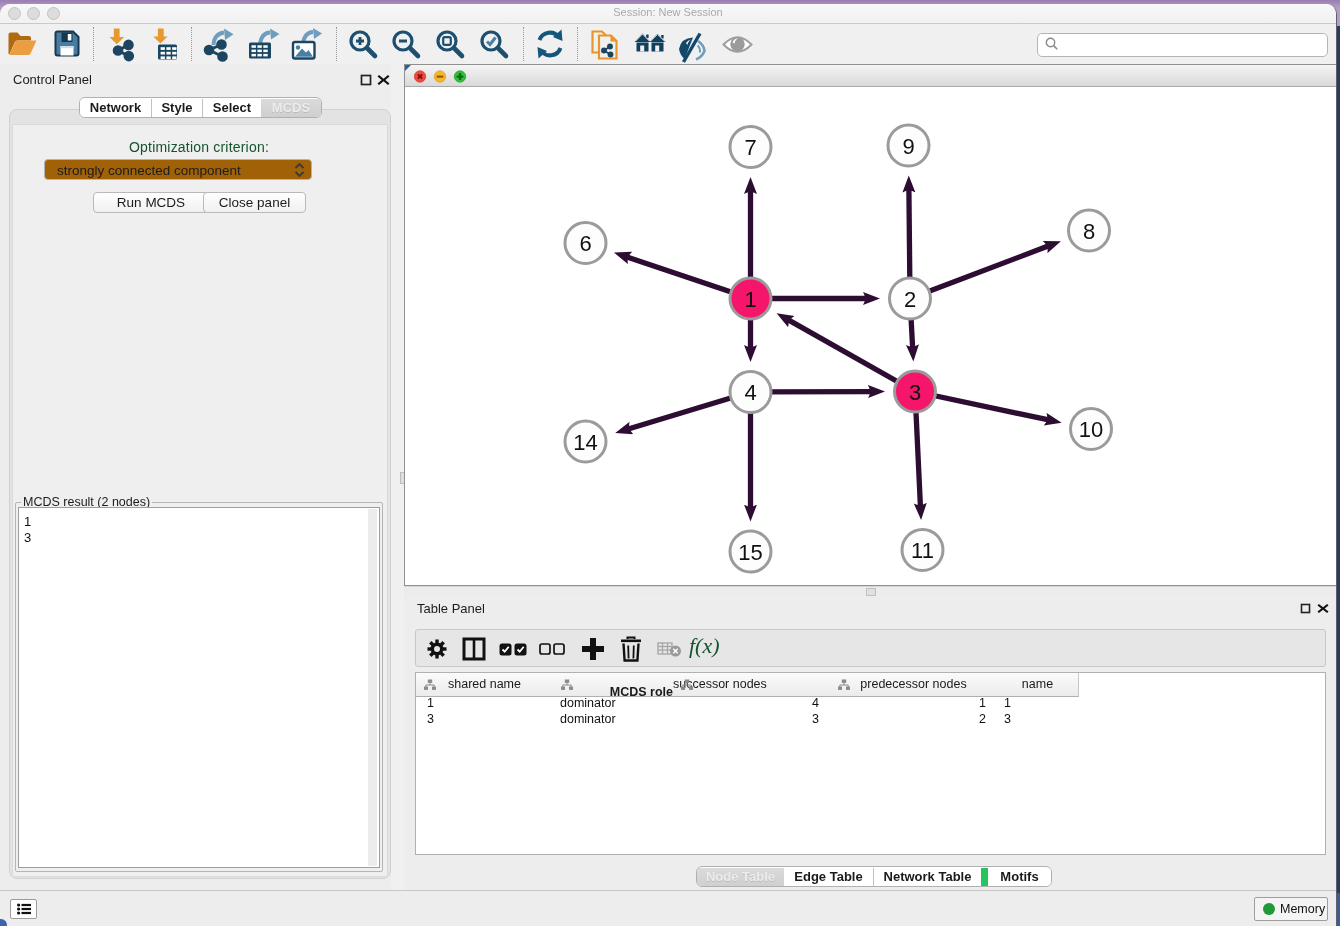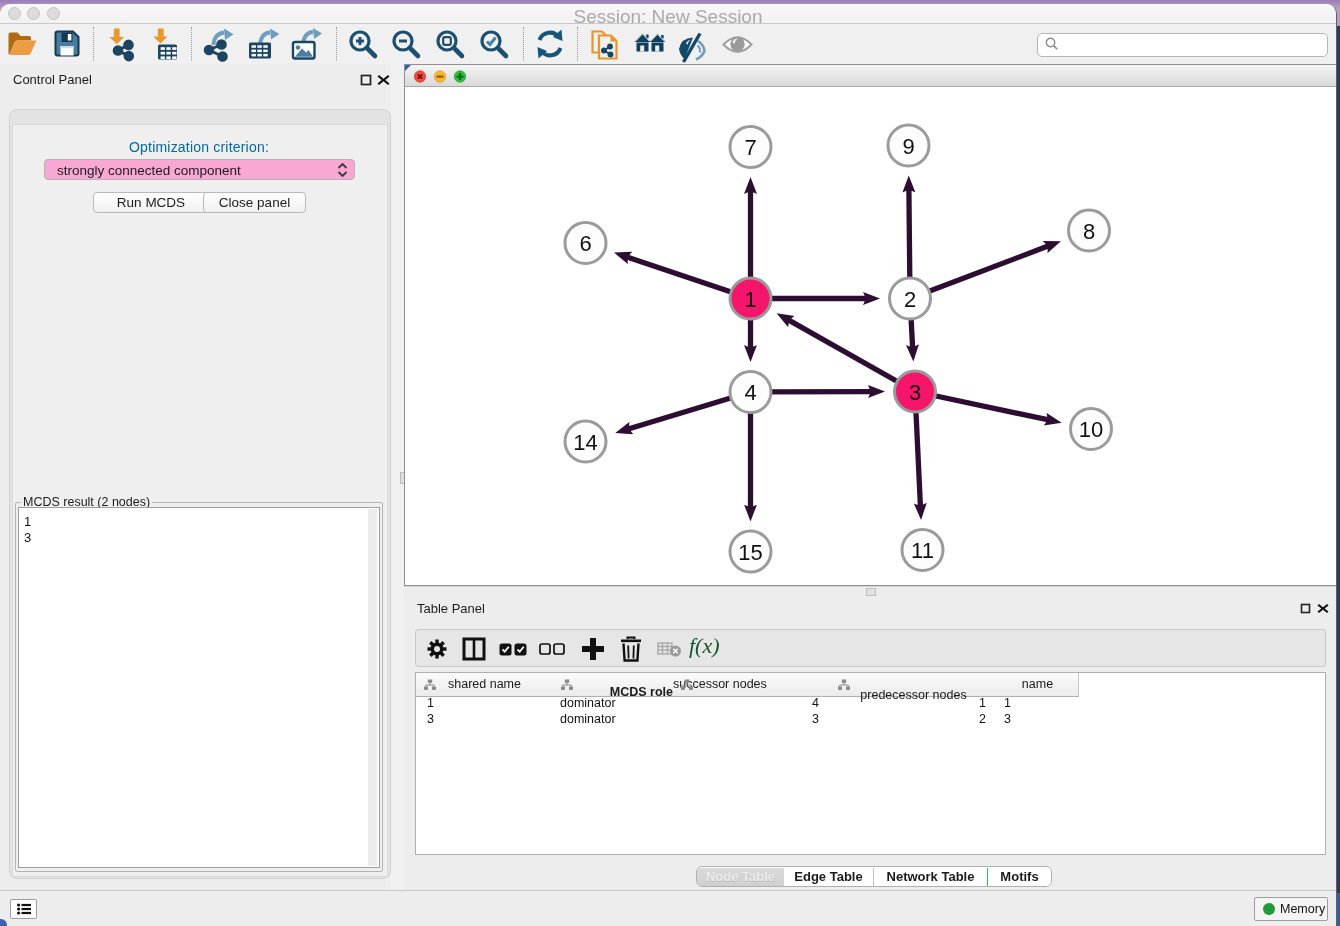--- a/index.html
+++ b/index.html
@@ -6,21 +6,21 @@
   body{width:1340px;height:926px;overflow:hidden;position:relative;
        font-family:"Liberation Sans",sans-serif;background:linear-gradient(#9a7db2,#b69dc8 8px,#b29ac5);}
   .abs{position:absolute;}
   #win{position:absolute;top:4px;left:0;right:3px;bottom:0;background:#ededed;
        border-radius:10px 10px 0 8px;overflow:hidden;border-right:1px solid #5f5f72;}
   #titlebar{position:absolute;top:0;left:0;right:0;height:19px;
        background:linear-gradient(#f8f8f8,#f1f1f1);border-bottom:1px solid #c9c9c9;}
   .tl-circle{position:absolute;width:11px;height:11px;border-radius:50%;
        background:#dcdcdc;border:1px solid #c2c2c2;top:3px;}
   #titletext{position:absolute;top:2px;left:0;right:0;text-align:center;
-       color:#a9a9a9;font-size:19px;}
+       color:#a9a9a9;font-size:11px;}
   #toolbar{position:absolute;top:20px;left:0;right:0;height:40px;
        background:#f0f0f0;border-bottom:1px solid #c9c9c9;}
   .tsep{position:absolute;top:3px;height:34px;width:0;border-left:1px dotted #999;}
   .ticon{position:absolute;top:0;}
   #search{position:absolute;left:1037px;top:9px;width:289px;height:22px;
        background:#fff;border:1px solid #b5b5b5;border-radius:5px;}
   
   #cpanel{position:absolute;left:0;top:60px;width:391px;bottom:35px;background:#ededed;}
   #vsplit{position:absolute;left:391px;top:60px;width:13px;bottom:35px;background:#f0f0f0;}
   
@@ -210,22 +210,25 @@
   <div id="cpanel">
     <div class="lbl" style="left:13px;top:8px;font-size:13px;color:#1c1c1c;">Control Panel</div>
     <svg class="abs" style="left:360px;top:10px;" width="12" height="12" viewBox="0 0 12 12">
         <rect x="1.5" y="1.5" width="9" height="9" fill="none" stroke="#222" stroke-width="1.7"></rect>
       </svg>
     <svg class="abs" style="left:377px;top:10px;" width="13" height="12" viewBox="0 0 13 12">
         <path d="M2 1 L6.5 4.7 L11 1 L12.5 2.6 L8.3 6 L12.5 9.4 L11 11 L6.5 7.3 L2 11 L0.5 9.4 L4.7 6 L0.5 2.6 Z" fill="#111"></path>
       </svg>
     <div class="abs" style="left:9px;top:45px;width:380px;height:768px;background:#e3e3e3;border:1px solid #d0d0d0;border-radius:8px;"></div>
     <div class="abs" style="left:12px;top:60px;width:374px;height:751px;background:#efefef;border:1px solid #dadada;"></div>
-    <div class="lbl" style="left:0;top:75px;width:398px;text-align:center;font-size:14px;letter-spacing:0.2px;color:#0369a1;">Optimization criterion:</div>
-    <div class="abs" style="left:44px;top:95px;width:311px;height:21px;background:#f9a8d4;border:1px solid #b3b3b3;border-radius:4px;box-sizing:border-box;">
+    <div class="abs" style="left:79px;top:33px;height:19px;border:1px solid #b0b0b0;border-radius:6px;overflow:hidden;background:#fff;">
+      <div class="tab" style="width:72px;border-right:1px solid #c2c2c2;">Network</div><div class="tab" style="width:51px;border-right:1px solid #c2c2c2;">Style</div><div class="tab" style="width:58px;">Select</div><div class="tab" style="width:60px;background:linear-gradient(#dadada,#cfcfcf);color:#ececec;text-shadow:0 1px 0 #bbb;">MCDS</div>
+    </div>
+    <div class="lbl" style="left:0;top:75px;width:398px;text-align:center;font-size:14px;letter-spacing:0.2px;color:#14532d;">Optimization criterion:</div>
+    <div class="abs" style="left:44px;top:95px;width:268px;height:21px;background:#a16207;border:1px solid #b3b3b3;border-radius:4px;box-sizing:border-box;">
       <div class="lbl" style="left:12px;top:3px;font-size:13.5px;color:#1c1c1c;">strongly connected component</div>
       <svg class="abs" style="right:6px;top:3px;" width="11" height="14" viewBox="0 0 11 14">
         <path d="M1.5 5 L5.5 1 L9.5 5" fill="none" stroke="#3a3a3a" stroke-width="1.8"></path>
         <path d="M1.5 9 L5.5 13 L9.5 9" fill="none" stroke="#3a3a3a" stroke-width="1.8"></path>
       </svg>
     </div>
     <div class="abs" style="left:93px;top:128px;width:116px;height:21px;background:linear-gradient(#fff,#f0f0f0);border:1px solid #b9b9b9;border-radius:4px;box-sizing:border-box;text-align:center;font-size:13.5px;color:#1c1c1c;line-height:19px;">Run MCDS</div>
     <div class="abs" style="left:203px;top:128px;width:103px;height:21px;background:linear-gradient(#fff,#f0f0f0);border:1px solid #b9b9b9;border-radius:4px;box-sizing:border-box;text-align:center;font-size:13.5px;color:#1c1c1c;line-height:19px;">Close panel</div>
     <div class="abs" style="left:15px;top:438px;width:366px;height:368px;border:1px solid #b5b5b5;border-radius:2px;"></div>
     <div class="lbl" style="left:21px;top:431px;font-size:12.5px;color:#1c1c1c;background:#efefef;padding:0 2px;">MCDS result (2 nodes)</div>
@@ -397,38 +400,38 @@
           </svg>
           <div style="font-size:12.5px;color:#1a1a1a;margin-top:4px;">successor nodes</div>
         </div>
       <div class="abs" style="left:414px;top:0;width:167px;height:23px;background:linear-gradient(#fbfbfb,#ebebeb);border-right:1px solid #c6c6c6;border-bottom:1px solid #b0b0b0;">
           <svg class="abs" style="left:8px;top:6px" width="12" height="12" viewBox="0 0 12 12">
             <rect x="3.8" y="0.5" width="4.4" height="3.4" fill="#8a8a8a"></rect>
             <path d="M6 4 L6 6 M1.8 6 L10.2 6 M1.8 6 L1.8 7.5 M10.2 6 L10.2 7.5" stroke="#8a8a8a" fill="none" stroke-width="1"></path>
             <rect x="-0.4" y="7.5" width="4.4" height="3.4" fill="#8a8a8a"></rect>
             <rect x="8" y="7.5" width="4.4" height="3.4" fill="#8a8a8a"></rect>
           </svg>
-          <div style="text-align:center;font-size:12.5px;color:#1a1a1a;margin-top:15px;">predecessor nodes</div>
+          <div style="text-align:center;font-size:12.5px;color:#1a1a1a;margin-top:4px;">predecessor nodes</div>
         </div>
       <div class="abs" style="left:581px;top:0;width:81px;height:23px;background:linear-gradient(#fbfbfb,#ebebeb);border-right:1px solid #c6c6c6;border-bottom:1px solid #b0b0b0;">
           <div style="text-align:center;font-size:12.5px;color:#1a1a1a;margin-top:4px;">name</div>
         </div>
       <div class="lbl" style="left:11px;top:23px;font-size:12.5px;color:#111;">1</div>
       <div class="lbl" style="left:144px;top:23px;font-size:12.5px;color:#111;">dominator</div>
       <div class="abs" style="left:257px;top:23px;width:146px;text-align:right;font-size:12.5px;color:#111;">4</div>
       <div class="abs" style="left:414px;top:23px;width:156px;text-align:right;font-size:12.5px;color:#111;">1</div>
       <div class="lbl" style="left:588px;top:23px;font-size:12.5px;color:#111;">1</div>
       <div class="lbl" style="left:11px;top:39px;font-size:12.5px;color:#111;">3</div>
       <div class="lbl" style="left:144px;top:39px;font-size:12.5px;color:#111;">dominator</div>
       <div class="abs" style="left:257px;top:39px;width:146px;text-align:right;font-size:12.5px;color:#111;">3</div>
       <div class="abs" style="left:414px;top:39px;width:156px;text-align:right;font-size:12.5px;color:#111;">2</div>
       <div class="lbl" style="left:588px;top:39px;font-size:12.5px;color:#111;">3</div>
     </div>
     <div class="abs" style="left:292px;top:270px;height:19px;border:1px solid #b0b0b0;border-radius:6px;overflow:hidden;background:#fff;">
-      <div class="tab" style="width:87px;background:linear-gradient(#dadada,#cfcfcf);color:#ececec;text-shadow:0 1px 0 #bbb;">Node Table</div><div class="tab" style="width:90px;border-right:1px solid #c2c2c2;">Edge Table</div><div class="tab" style="width:114px;border-right:1px solid #22c55e;">Network Table</div><div class="tab" style="width:63px;">Motifs</div>
+      <div class="tab" style="width:87px;background:linear-gradient(#dadada,#cfcfcf);color:#ececec;text-shadow:0 1px 0 #bbb;">Node Table</div><div class="tab" style="width:90px;border-right:1px solid #c2c2c2;">Edge Table</div><div class="tab" style="width:114px;border-right:7px solid #22c55e;">Network Table</div><div class="tab" style="width:63px;">Motifs</div>
     </div>
   </div>
   <div id="statusbar">
     <div class="abs" style="left:10px;top:8px;width:27px;height:20px;background:#fff;border:1px solid #9e9e9e;border-radius:2px;box-sizing:border-box;">
       <svg class="abs" style="left:6px;top:3px" width="14" height="12" viewBox="0 0 14 12">
         <g fill="#111">
             <circle cx="1.6" cy="2" r="1.6"></circle>
             <circle cx="1.6" cy="6" r="1.6"></circle>
             <circle cx="1.6" cy="10" r="1.6"></circle>
         <rect x="4.5" y="0.9" width="9.5" height="2.2"></rect>

